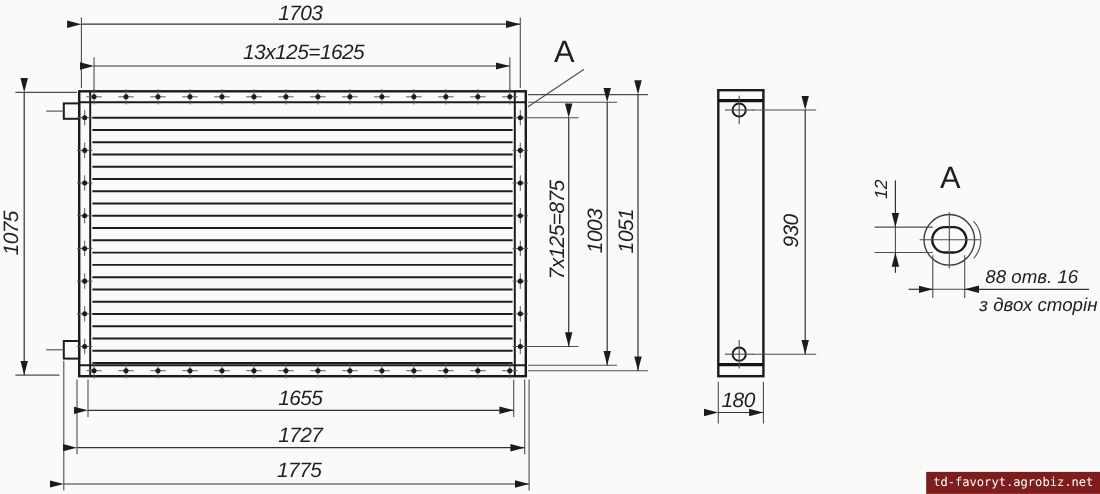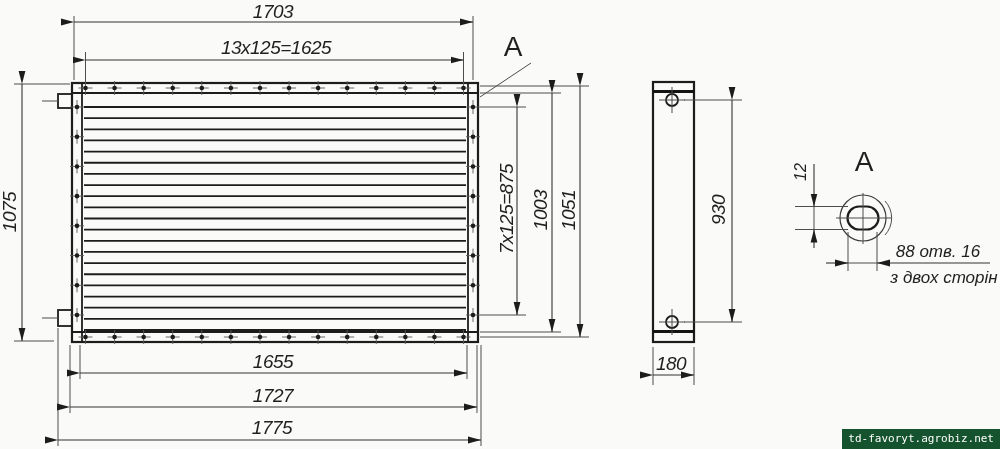--- a/index.html
+++ b/index.html
@@ -9,21 +9,21 @@
   .o  {stroke:#1c1c1c;stroke-width:2.2;fill:none;}
   .m  {stroke:#1c1c1c;stroke-width:1.8;fill:none;}
   .b  {stroke:#141414;stroke-width:3;fill:none;}
   .t  {stroke:#4d4d4d;stroke-width:1;fill:none;}
   .d  {stroke:#333333;stroke-width:1.1;fill:none;}
   .dim  {font:italic 19px "Liberation Sans",sans-serif;fill:#1f1f1f;letter-spacing:-0.5px;}
   .dimS {font:italic 16px "Liberation Sans",sans-serif;fill:#1f1f1f;}
   .note {font:italic 17px "Liberation Sans",sans-serif;fill:#1f1f1f;}
   .big  {font:28px "Liberation Sans",sans-serif;fill:#1f1f1f;}
   .anchor-mid{text-anchor:middle;}
-  .watermark{position:absolute;right:0;bottom:0;background:#14532d;color:#ffffff;
+  .watermark{position:absolute;right:0;bottom:0;background:#7f1d1d;color:#ffffff;
              font:11px "DejaVu Sans Mono",monospace;padding:3px 6px 4px;}
 </style>
 </head>
 <body>
 
 <div class="canvas">
 <svg id="dwg" width="1000" height="449" viewBox="0 0 1000 449">
   <defs>
     <marker id="arr" viewBox="0 0 14 8" refX="13" refY="4" markerWidth="14" markerHeight="8" orient="auto" markerUnits="userSpaceOnUse">
       <path d="M13,4 L0,0.6 L0,7.4 Z" fill="#1c1c1c"></path>

